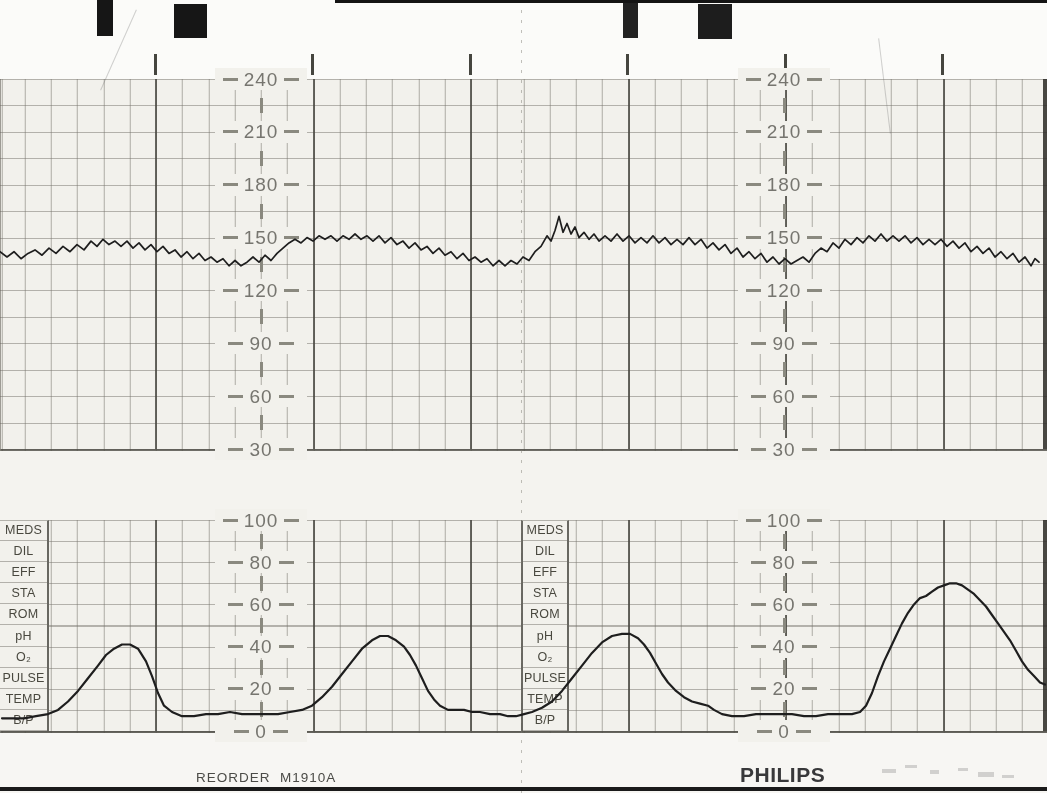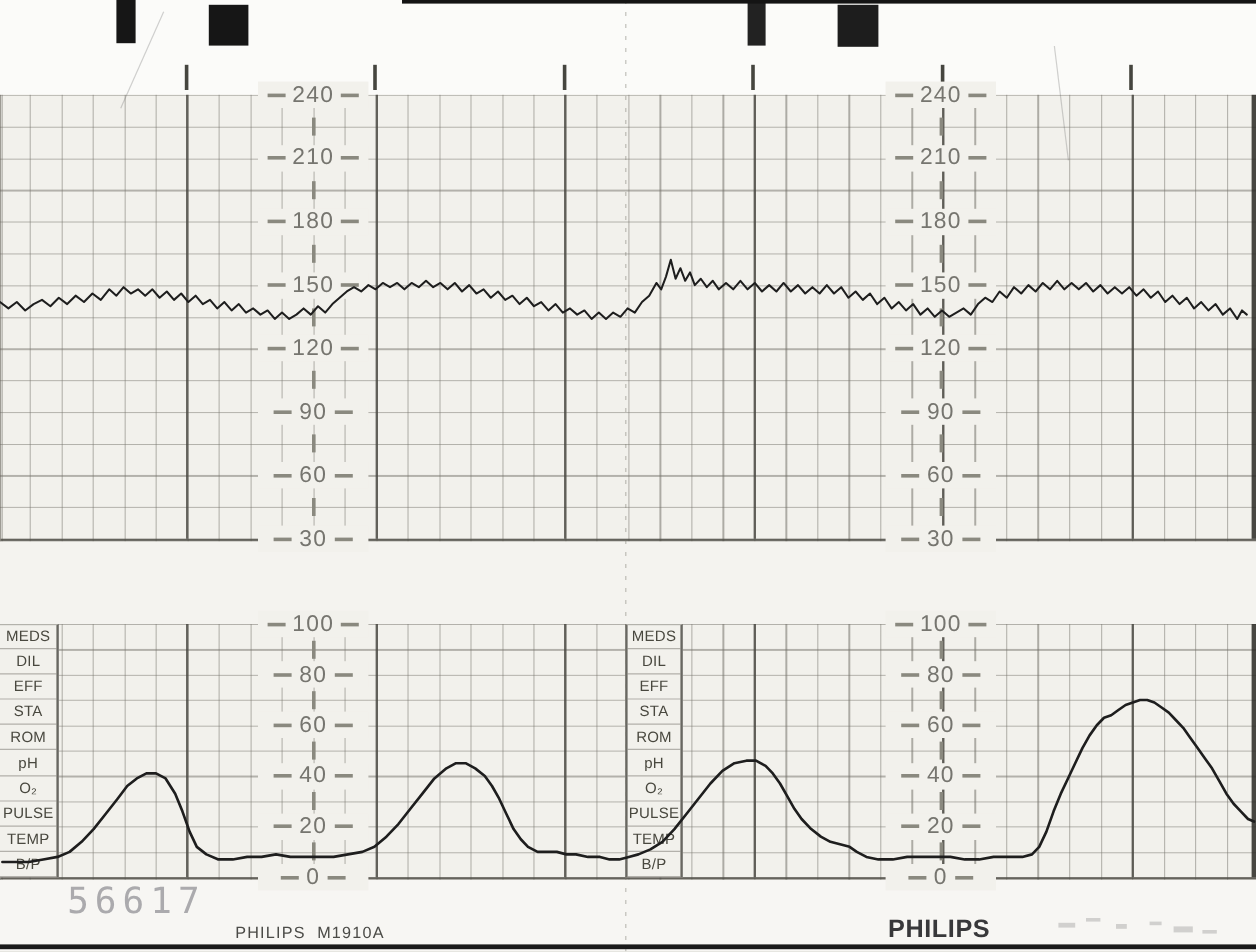--- a/index.html
+++ b/index.html
@@ -157,22 +157,21 @@
   <div class="edge-right" style="top:520px;height:211px"></div>
 
   <div class="scratch" style="left:118px;top:6px;height:88px;transform:rotate(24deg)"></div>
   <div class="scratch" style="left:884px;top:38px;height:96px;transform:rotate(-7deg)"></div>
 
   <svg id="traces" width="1047" height="793">
       <polyline points="0,251.7 7,257.0 14,251.7 21,258.7 28,253.4 35,249.9 42,255.2 49,248.1 56,253.4 63,246.4 70,251.7 77,244.6 84,249.9 91,241.1 97,246.4 103,239.3 109,244.6 115,241.1 121,246.4 127,241.1 133,248.1 139,242.9 145,249.9 151,244.6 157,251.7 163,246.4 169,253.4 175,249.9 181,257.0 187,251.7 193,258.7 199,253.4 205,260.5 211,257.0 217,262.2 223,258.7 229,265.8 235,260.5 241,265.8 247,262.2 253,257.0 259,262.2 265,255.2 271,260.5 277,253.4 283,248.1 289,242.9 295,239.3 301,242.9 307,237.6 313,241.1 319,235.8 325,239.3 331,235.8 337,241.1 343,235.8 349,239.3 355,234.0 361,239.3 367,235.8 373,241.1 379,235.8 385,242.9 391,237.6 397,244.6 403,241.1 409,248.1 415,242.9 421,249.9 427,246.4 433,253.4 439,248.1 445,255.2 451,251.7 457,258.7 463,253.4 469,260.5 475,257.0 481,262.2 487,258.7 493,265.8 499,260.5 505,265.8 511,260.5 517,264.0 523,257.0 529,260.5 535,251.7 541,246.4 547,235.8 551,241.1 555,230.5 559,216.4 563,232.3 567,223.5 571,234.0 575,227.0 579,237.6 584,232.3 589,239.3 594,234.0 599,241.1 605,235.8 611,241.1 617,234.0 623,241.1 629,235.8 635,242.9 641,237.6 647,242.9 653,235.8 659,242.9 665,237.6 671,244.6 677,239.3 683,244.6 689,237.6 695,244.6 701,239.3 707,248.1 713,242.9 719,249.9 725,244.6 731,253.4 737,248.1 743,257.0 749,251.7 755,258.7 761,253.4 767,262.2 773,257.0 779,264.0 785,258.7 791,264.0 797,260.5 803,257.0 809,262.2 815,253.4 821,248.1 827,251.7 833,242.9 839,248.1 845,239.3 851,244.6 857,237.6 863,242.9 869,235.8 875,241.1 881,234.0 887,241.1 893,235.8 899,241.1 905,235.8 911,242.9 917,237.6 923,244.6 929,239.3 935,244.6 941,239.3 947,246.4 953,241.1 959,248.1 965,242.9 971,251.7 977,246.4 983,253.4 989,248.1 995,257.0 1001,251.7 1007,258.7 1013,253.4 1019,262.2 1025,257.0 1031,265.8 1035,258.7 1039,262.2" fill="none" stroke="#1e1e1e" stroke-width="1.7" stroke-linejoin="round" stroke-linecap="round"></polyline>
       <polyline points="2,718.3 12,718.3 24,718.3 36,716.2 48,714.1 58,709.9 68,701.5 78,690.9 88,678.3 98,665.6 106,655.0 114,648.7 122,644.5 130,644.5 138,648.7 146,661.4 152,676.1 158,693.0 164,705.7 172,712.0 182,716.2 194,716.2 206,714.1 218,714.1 230,712.0 242,714.1 254,714.1 266,714.1 278,714.1 290,712.0 302,709.9 312,705.7 322,697.2 332,686.7 342,674.0 352,661.4 362,648.7 372,640.3 380,636.0 388,636.0 396,640.3 404,646.6 410,655.0 416,665.6 422,678.3 428,690.9 434,699.4 440,705.7 448,709.9 456,709.9 464,709.9 472,712.0 480,712.0 490,714.1 500,714.1 508,716.2 516,716.2 524,714.1 532,712.0 542,707.8 552,701.5 562,690.9 572,678.3 582,665.6 592,652.9 602,642.4 612,636.0 622,633.9 630,633.9 638,638.2 644,644.5 650,652.9 656,663.5 662,674.0 668,682.5 676,690.9 684,697.2 692,701.5 700,703.6 708,705.7 714,709.9 722,714.1 732,716.2 744,716.2 756,714.1 768,714.1 780,714.1 792,714.1 804,716.2 816,716.2 828,714.1 840,714.1 852,714.1 860,712.0 866,705.7 872,693.0 878,676.1 884,661.4 890,648.7 896,636.0 902,623.4 908,612.8 914,604.4 920,598.1 926,596.0 932,591.7 938,587.5 944,585.4 950,583.3 956,583.3 962,585.4 968,589.6 974,593.9 980,600.2 986,606.5 992,615.0 998,623.4 1004,631.8 1010,640.3 1016,650.8 1022,661.4 1028,669.8 1034,676.1 1040,682.5 1045,684.6" fill="none" stroke="#1e1e1e" stroke-width="2.2" stroke-linejoin="round" stroke-linecap="round"></polyline>
     </svg>
 
-  <div class="stamp">56617</div>
-  <div class="reorder">PHILIPS  M1910A</div>
+  <div class="reorder">REORDER  M1910A</div>
   <div class="brand">PHILIPS</div>
 
   <div class="smudge" style="left:882px;top:769px;width:14px;height:4px"></div>
   <div class="smudge" style="left:905px;top:765px;width:12px;height:3px"></div>
   <div class="smudge" style="left:930px;top:770px;width:9px;height:4px"></div>
   <div class="smudge" style="left:958px;top:768px;width:10px;height:3px"></div>
   <div class="smudge" style="left:978px;top:772px;width:16px;height:5px"></div>
   <div class="smudge" style="left:1002px;top:775px;width:12px;height:3px"></div>
 <div class="time-tick" style="left: 153.5px;"></div>
     <div class="time-tick" style="left: 311px;"></div>

